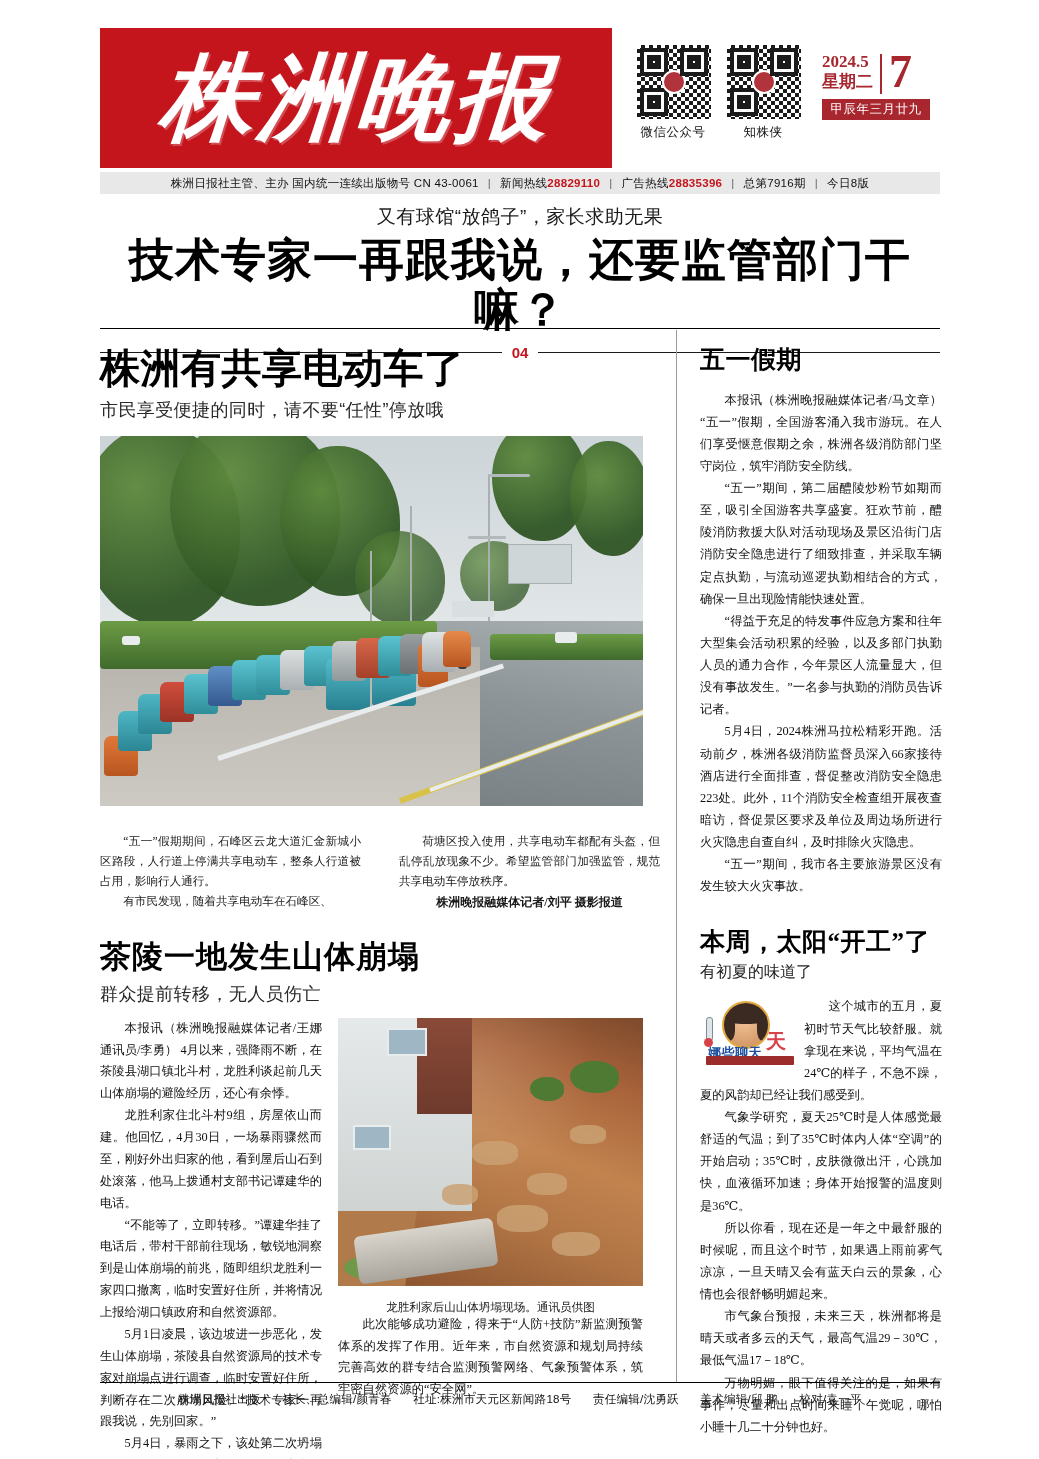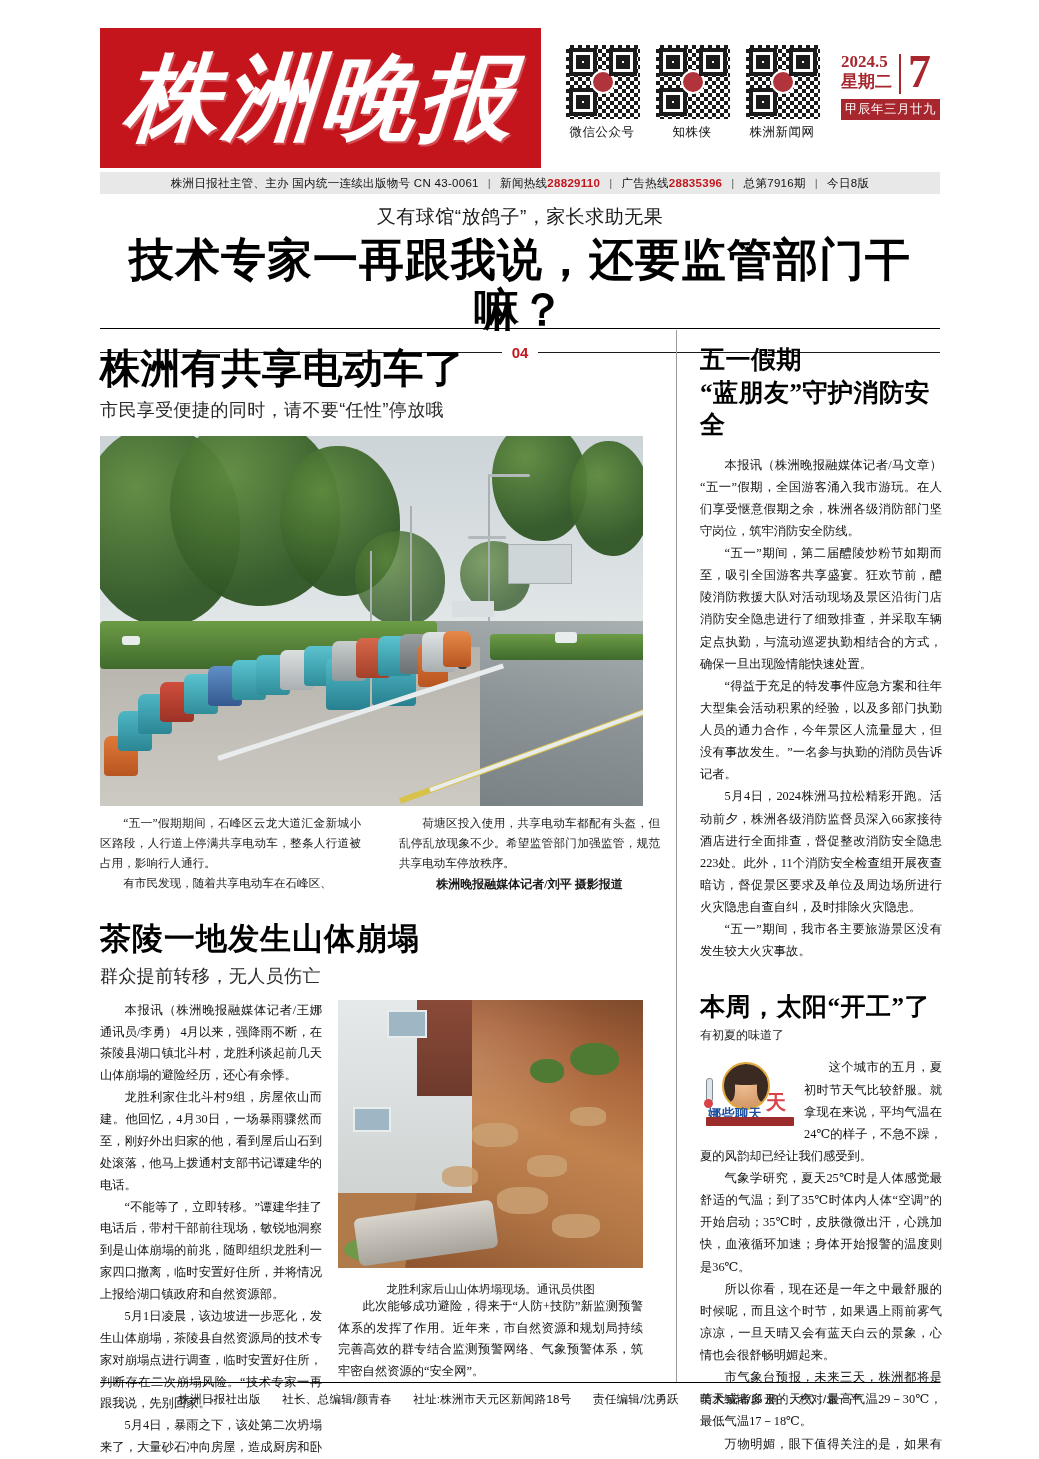--- a/index.html
+++ b/index.html
@@ -311,21 +311,21 @@
     background: #aab0b2;
   }
   .p1-car {
     position: absolute;
     width: 22px; height: 11px;
     background: #e9eced;
     border-radius: 3px;
   }
 
   .cap-wrap {
-    margin-top: 8px;
+    margin-top: 26px;
     display: flex;
     gap: 38px;
   }
   .cap-col {
     flex: 1;
     font-size: 11.6px;
     line-height: 1.72;
     text-align: justify;
     color: #1a1a1a;
     font-family: "Liberation Serif", "DejaVu Serif", serif;
@@ -458,21 +458,21 @@
 
   .r-story2 { margin-top: 28px; }
   .r-hd2-serif {
     font-family: "Liberation Serif", "DejaVu Serif", serif;
     font-size: 25px;
     font-weight: bold;
     color: #000;
     letter-spacing: 0.5px;
   }
   .r-sub2 {
-    font-size: 12px;
+    font-size: 16px;
     color: #222;
     margin-top: 4px;
   }
   .col-logo {
     float: left;
     width: 96px;
     height: 62px;
     margin: 6px 8px 2px 0;
     position: relative;
   }
@@ -576,27 +576,20 @@
             <span class="qr-center"></span>
           </div>
         <div class="qr-label">微信公众号</div>
       </div>
       <div class="qr-item">
         <div class="qr-img">
             <span class="qr-corner-bl"></span>
             <span class="qr-center"></span>
           </div>
         <div class="qr-label">知株侠</div>
-      </div>
-      <div class="qr-item">
-        <div class="qr-img">
-            <span class="qr-corner-bl"></span>
-            <span class="qr-center"></span>
-          </div>
-        <div class="qr-label">株洲新闻网</div>
       </div>
     </div>
 
     <div class="date-zone">
       <div class="date-top">
         <div class="date-left">
           <div class="date-ym">2024.5</div>
           <div class="date-week">星期二</div>
         </div>
         <div class="date-sep"></div>
@@ -741,21 +734,20 @@
           <p>此次能够成功避险，得来于“人防+技防”新监测预警体系的发挥了作用。近年来，市自然资源和规划局持续完善高效的群专结合监测预警网络、气象预警体系，筑牢密自然资源的“安全网”。</p>
         </div>
       </div>
     </div>
   </div>
 
   <div class="right-col">
 
     <div>
       <div class="r-hd-serif">五一假期</div>
-      <div class="r-hd-serif">“蓝朋友”守护消防安全</div>
       <div class="r-body">
         <p>本报讯（株洲晚报融媒体记者/马文章） “五一”假期，全国游客涌入我市游玩。在人们享受惬意假期之余，株洲各级消防部门坚守岗位，筑牢消防安全防线。</p>
         <p>“五一”期间，第二届醴陵炒粉节如期而至，吸引全国游客共享盛宴。狂欢节前，醴陵消防救援大队对活动现场及景区沿街门店消防安全隐患进行了细致排查，并采取车辆定点执勤，与流动巡逻执勤相结合的方式，确保一旦出现险情能快速处置。</p>
         <p>“得益于充足的特发事件应急方案和往年大型集会活动积累的经验，以及多部门执勤人员的通力合作，今年景区人流量显大，但没有事故发生。”一名参与执勤的消防员告诉记者。</p>
         <p>5月4日，2024株洲马拉松精彩开跑。活动前夕，株洲各级消防监督员深入66家接待酒店进行全面排查，督促整改消防安全隐患223处。此外，11个消防安全检查组开展夜查暗访，督促景区要求及单位及周边场所进行火灾隐患自查自纠，及时排除火灾隐患。</p>
         <p>“五一”期间，我市各主要旅游景区没有发生较大火灾事故。</p>
       </div>
     </div>
 
     <div class="r-story2">

